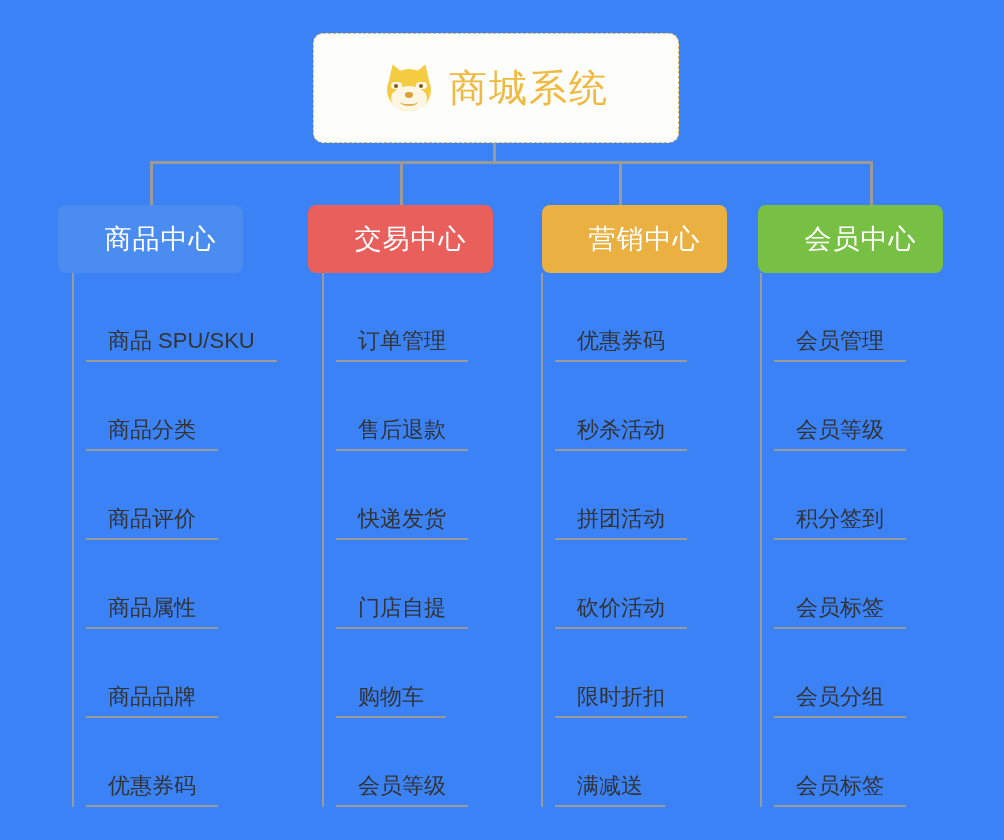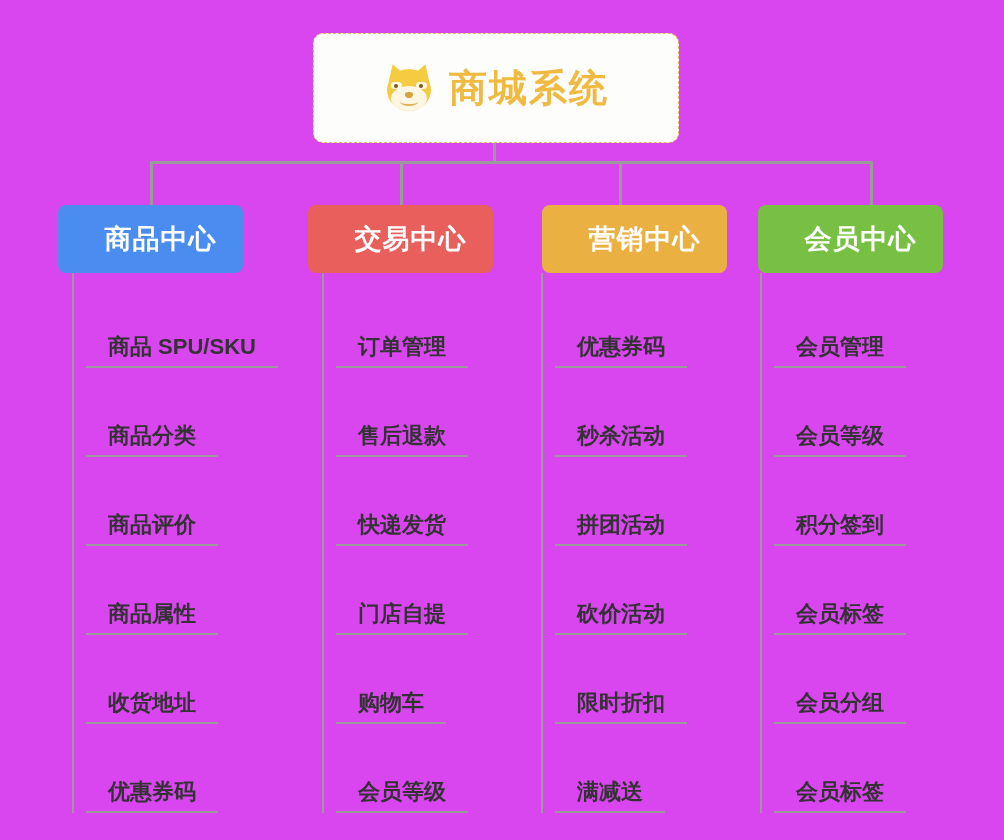--- a/index.html
+++ b/index.html
@@ -9,22 +9,21 @@
     height: 840px;
     background: #f8f8f8;
     font-family: "Liberation Sans", "DejaVu Sans", sans-serif;
     overflow: hidden;
   }
 
   #canvas {
     position: relative;
     width: 1004px;
     height: 840px;
-    background: #d946ef;
-    font-weight: bold;
+    background: #3b82f6;
   }
 
   
   .root-node {
     position: absolute;
     left: 313px;
     top: 33px;
     width: 366px;
     height: 110px;
     background: #fdfdfc;
@@ -144,21 +143,20 @@
     letter-spacing: 1px;
     white-space: nowrap;
     padding-left: 20px;
   }
 
   
   .leaf-list {
     position: relative;
     margin-left: 14px;
     border-left: 2px solid #9a9a9a;
-    padding-top: 6px;
   }
   .leaf-item {
     position: relative;
     height: 89px;
     display: flex;
     align-items: flex-end;
   }
   .leaf-inner {
     display: inline-block;
     margin-left: 12px;
@@ -213,21 +211,21 @@
         <div class="leaf-item">
             <span class="leaf-inner">商品分类</span>
           </div>
         <div class="leaf-item">
             <span class="leaf-inner">商品评价</span>
           </div>
         <div class="leaf-item">
             <span class="leaf-inner">商品属性</span>
           </div>
         <div class="leaf-item">
-            <span class="leaf-inner">收货地址</span>
+            <span class="leaf-inner">商品品牌</span>
           </div>
         <div class="leaf-item">
             <span class="leaf-inner">优惠券码</span>
           </div>
       </div>
     </div>
 
     <div class="column">
       <div class="cat-header" style="background:#e85f5b;">
         <span>交易中心</span>

